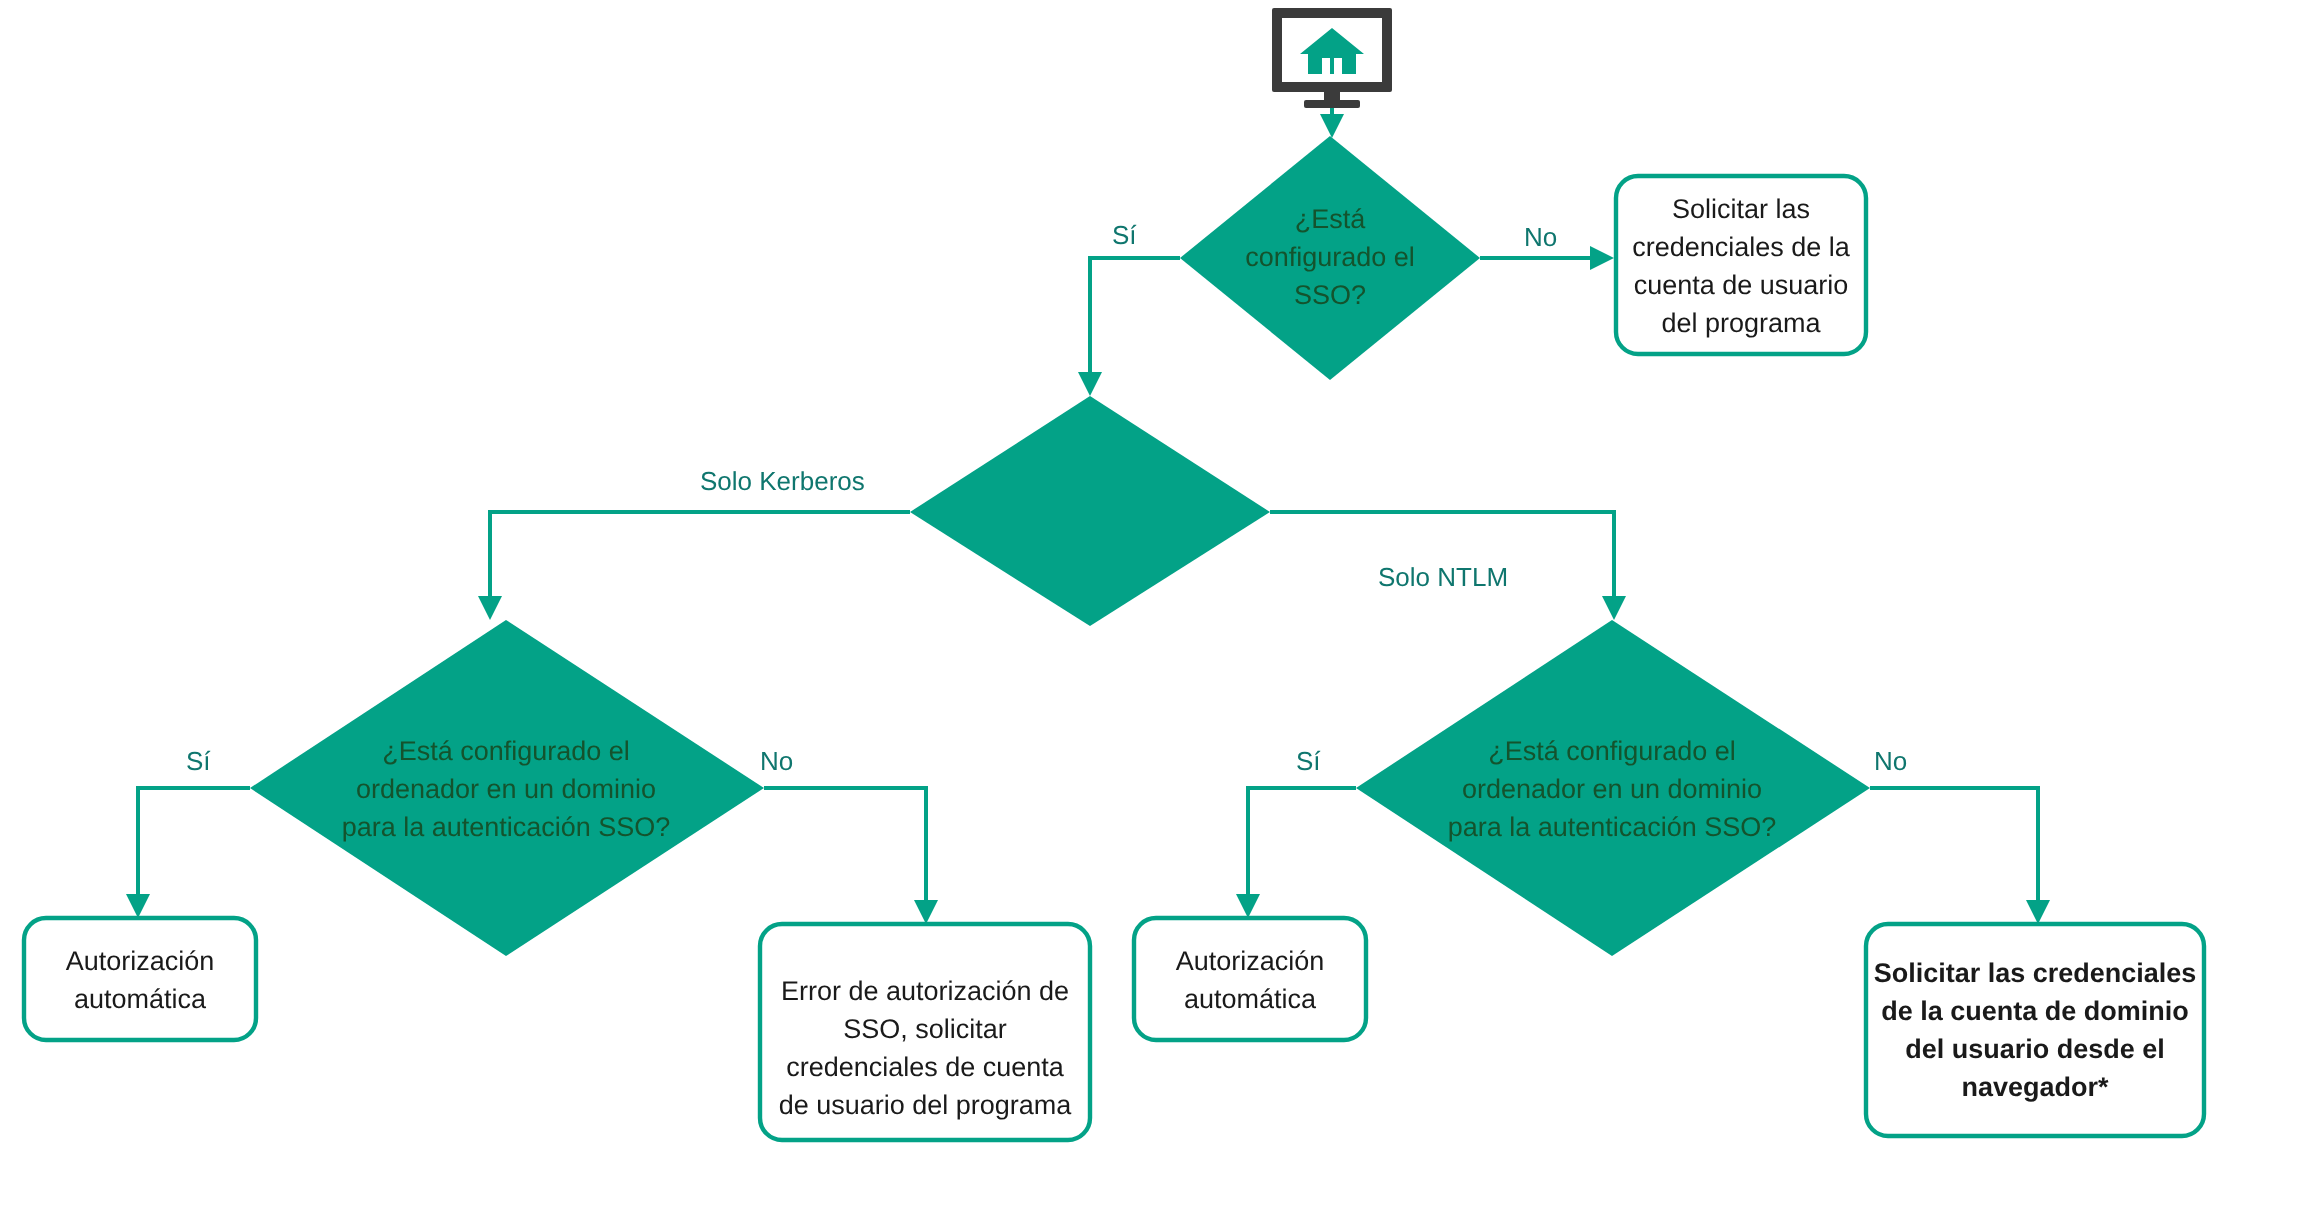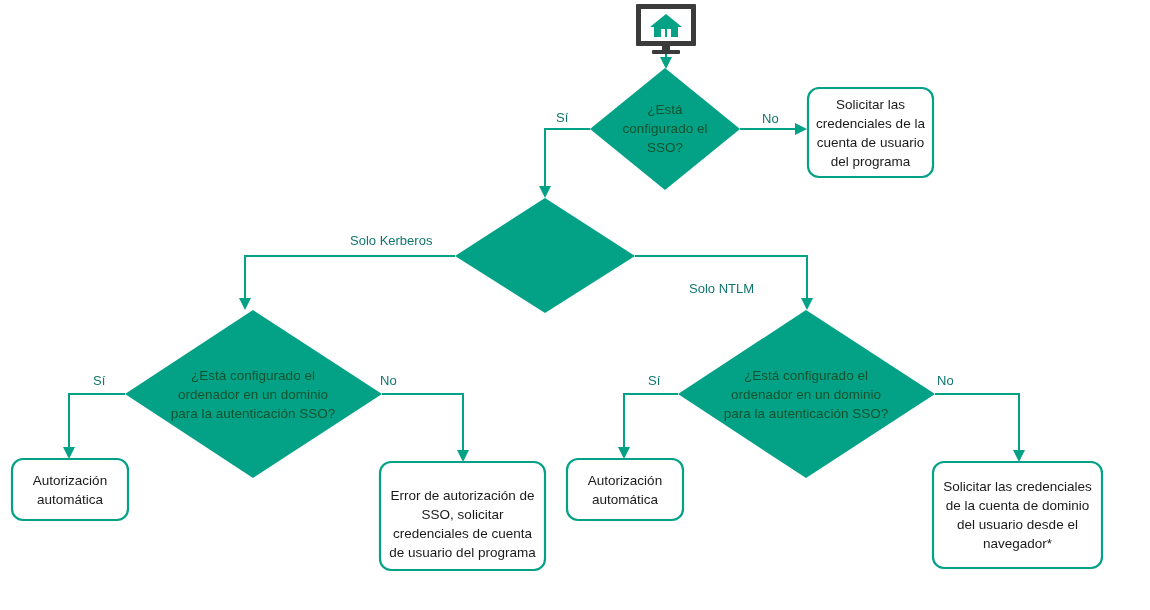--- a/index.html
+++ b/index.html
@@ -172,21 +172,21 @@
 automática</div>
 
   <div class="node-text-box" style="left:382px; top:464px; width:161px; height:120px;">Error de autorización de
 SSO, solicitar
 credenciales de cuenta
 de usuario del programa</div>
 
   <div class="node-text-box" style="left:569px; top:461px; width:112px; height:57px;">Autorización
 automática</div>
 
-  <div class="node-text-box" style="left:935px; top:464px; width:165px; height:102px;">Solicitar las credenciales
+  <div class="node-text-box" style="left:935px; top:464px; width:165px; height:102px;font-weight:bold;">Solicitar las credenciales
 de la cuenta de dominio
 del usuario desde el
 navegador*</div>
 
   <div class="edge-label" style="left:556px; top:110px;">Sí</div>
 
   <div class="edge-label" style="left:762px; top:111px;">No</div>
 
   <div class="edge-label" style="left:350px; top:233px;">Solo Kerberos</div>
 

